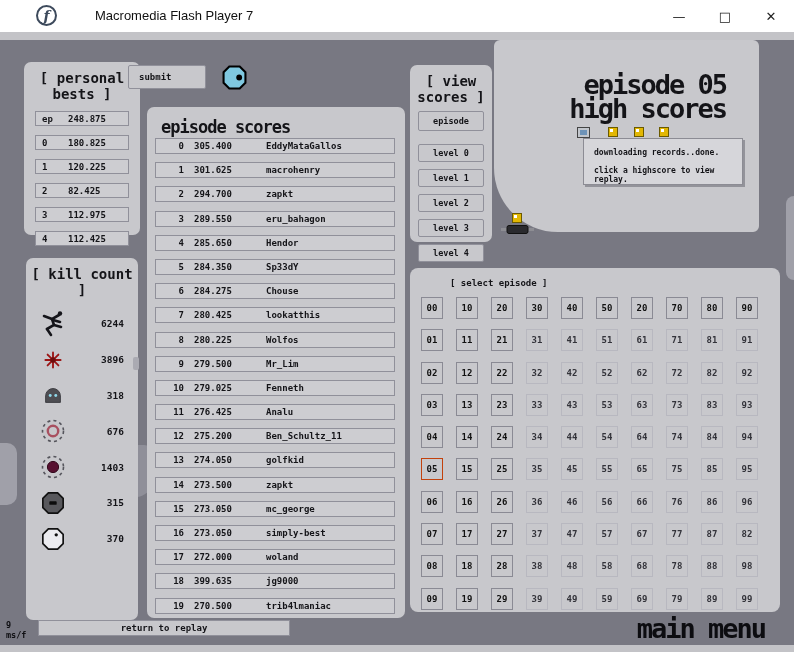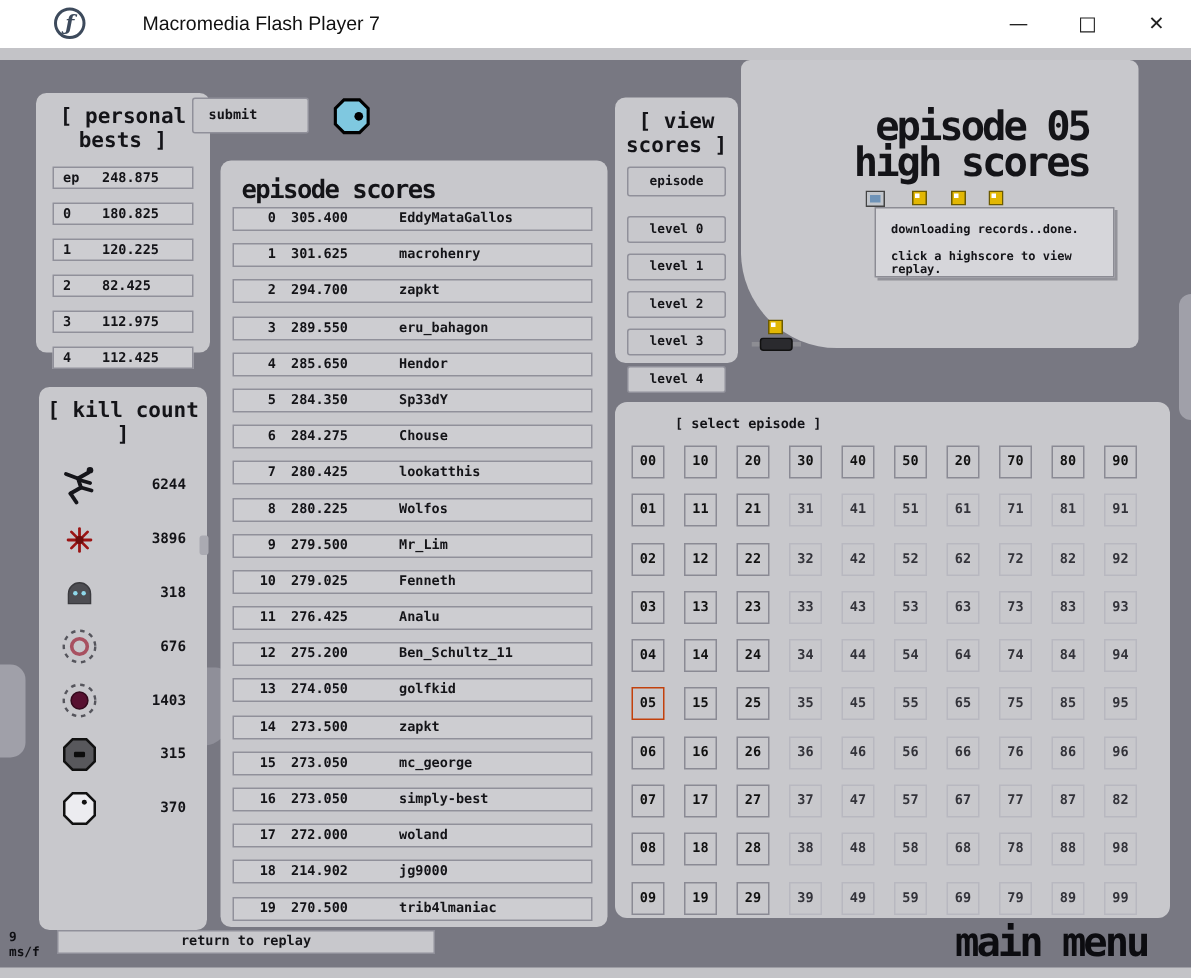--- a/index.html
+++ b/index.html
@@ -391,21 +391,21 @@
           <span class="es-score">273.050</span>
           <span class="es-name">simply-best</span>
         </div>
         <div class="es-row">
           <span class="es-rank">17</span>
           <span class="es-score">272.000</span>
           <span class="es-name">woland</span>
         </div>
         <div class="es-row">
           <span class="es-rank">18</span>
-          <span class="es-score">214.902</span>
+          <span class="es-score">399.635</span>
           <span class="es-name">jg9000</span>
         </div>
         <div class="es-row">
           <span class="es-rank">19</span>
           <span class="es-score">270.500</span>
           <span class="es-name">trib4lmaniac</span>
         </div>
       </div>
   </div>
 

